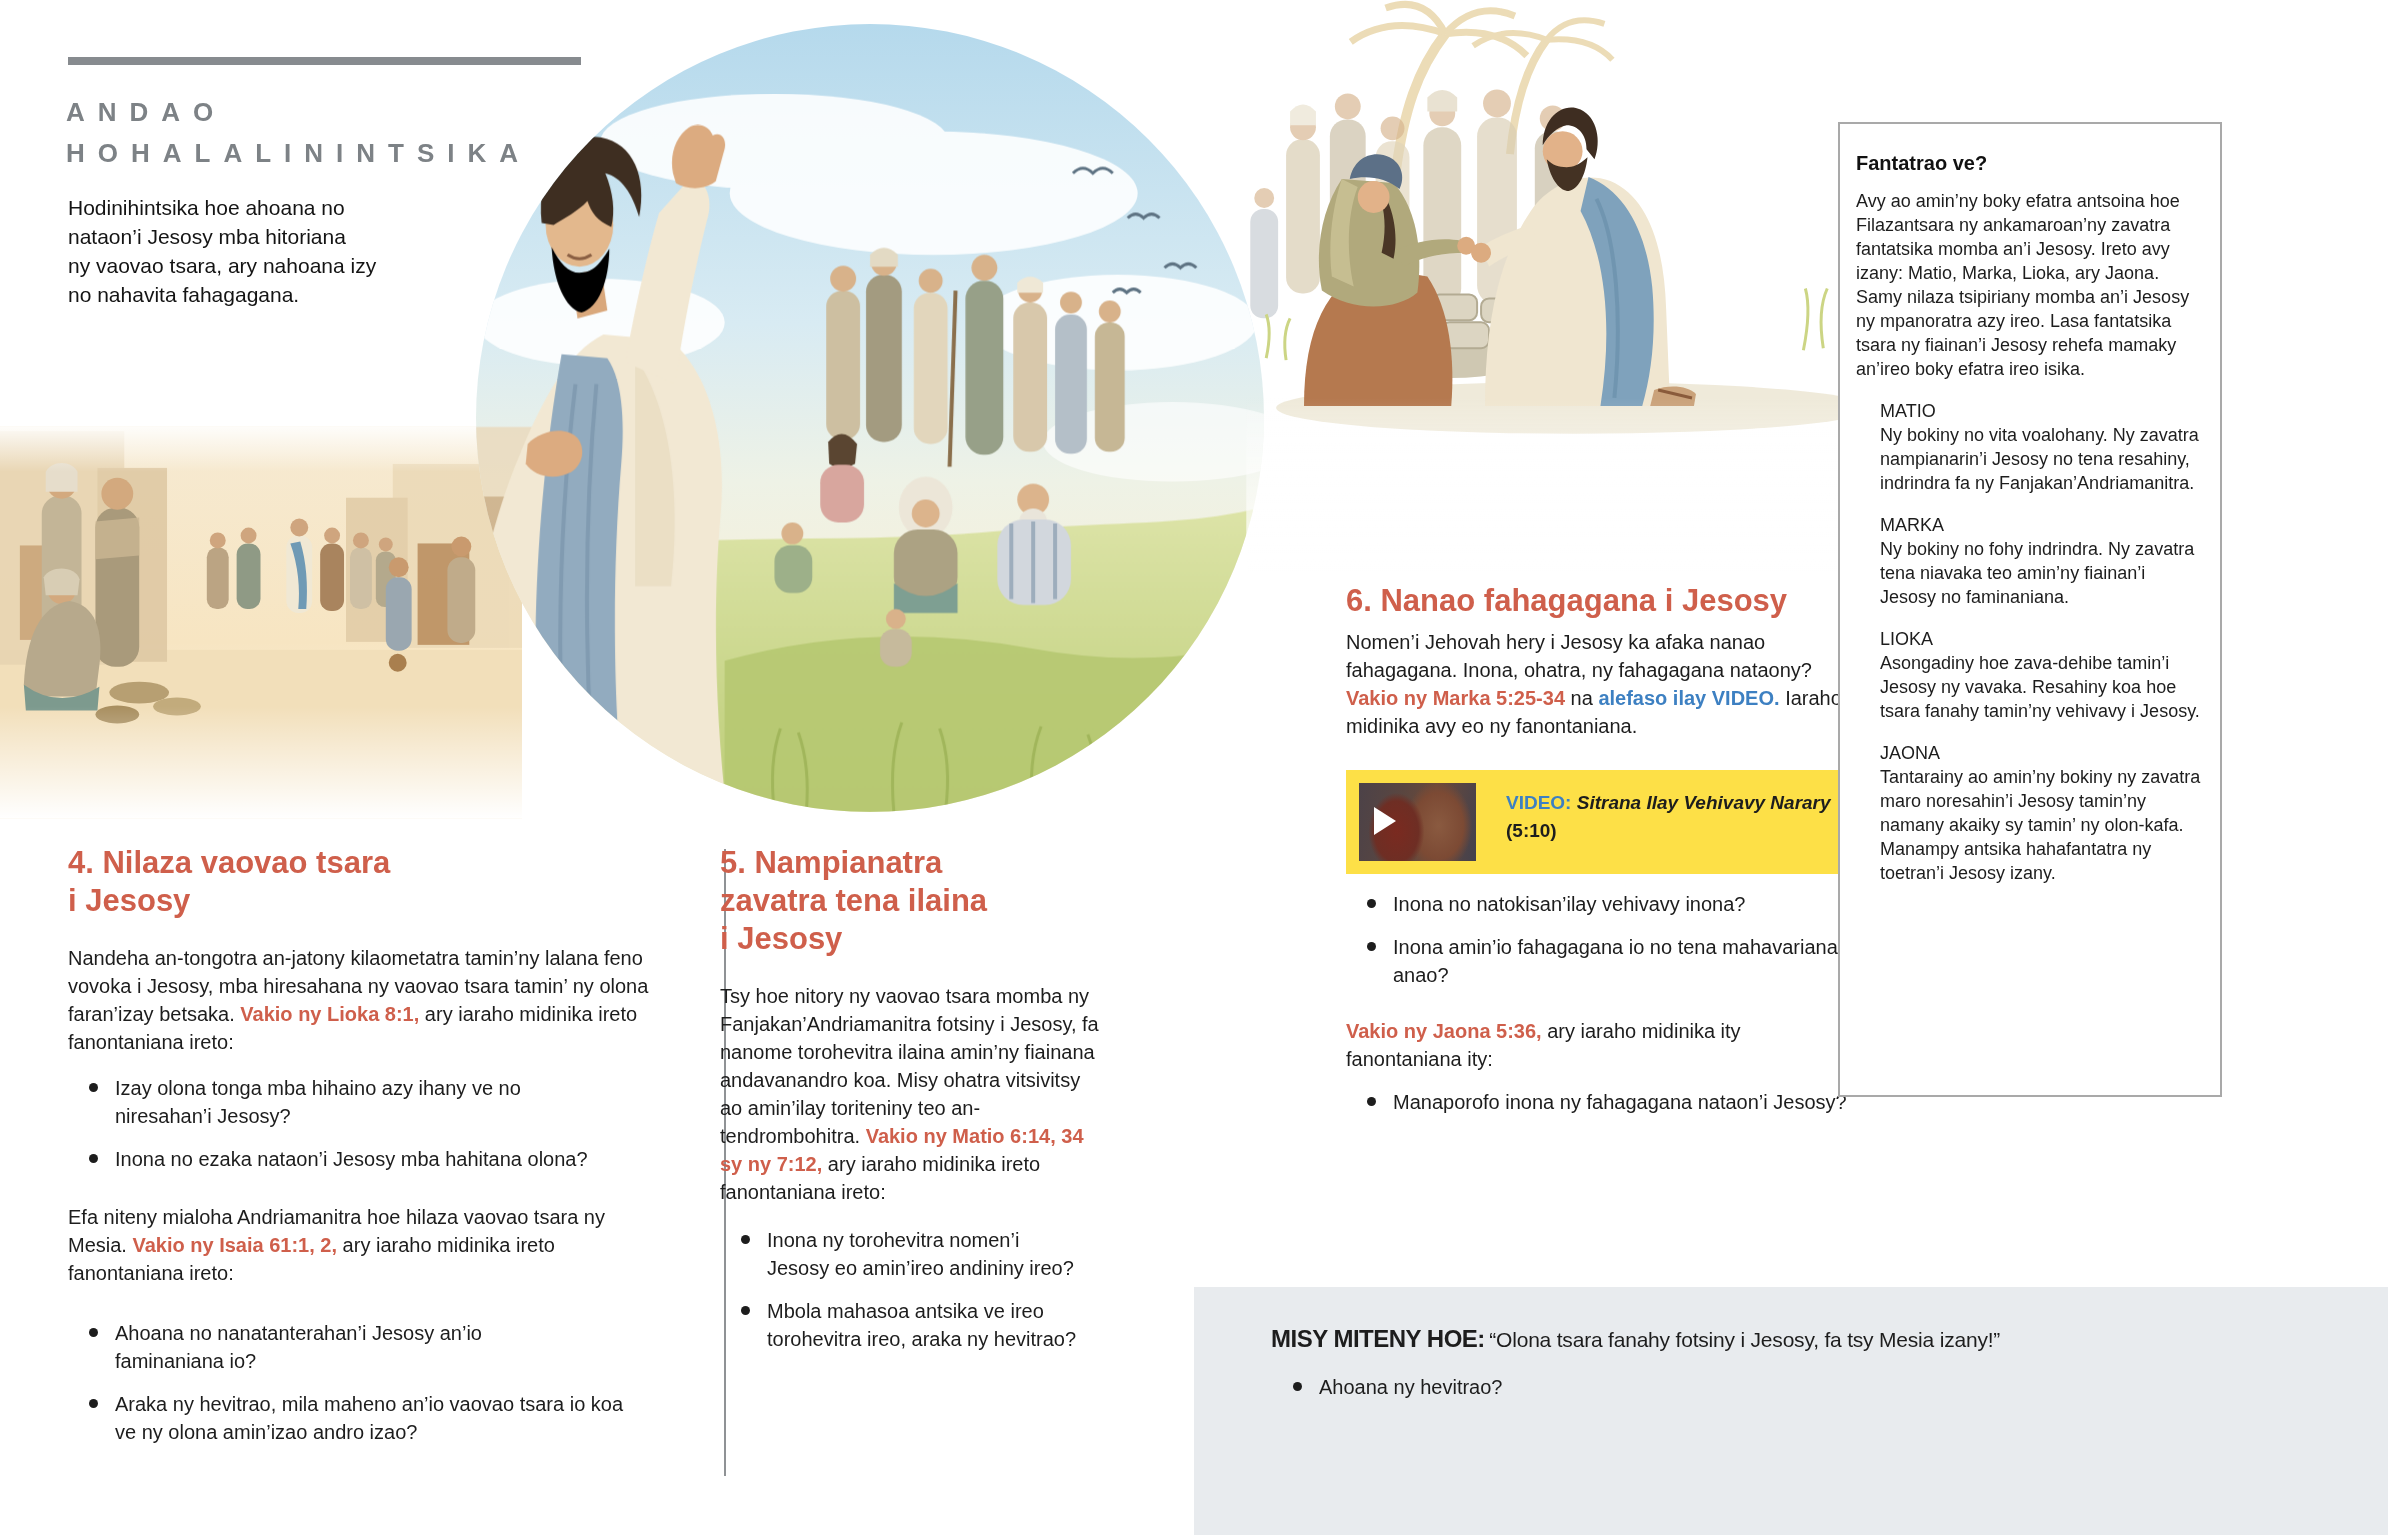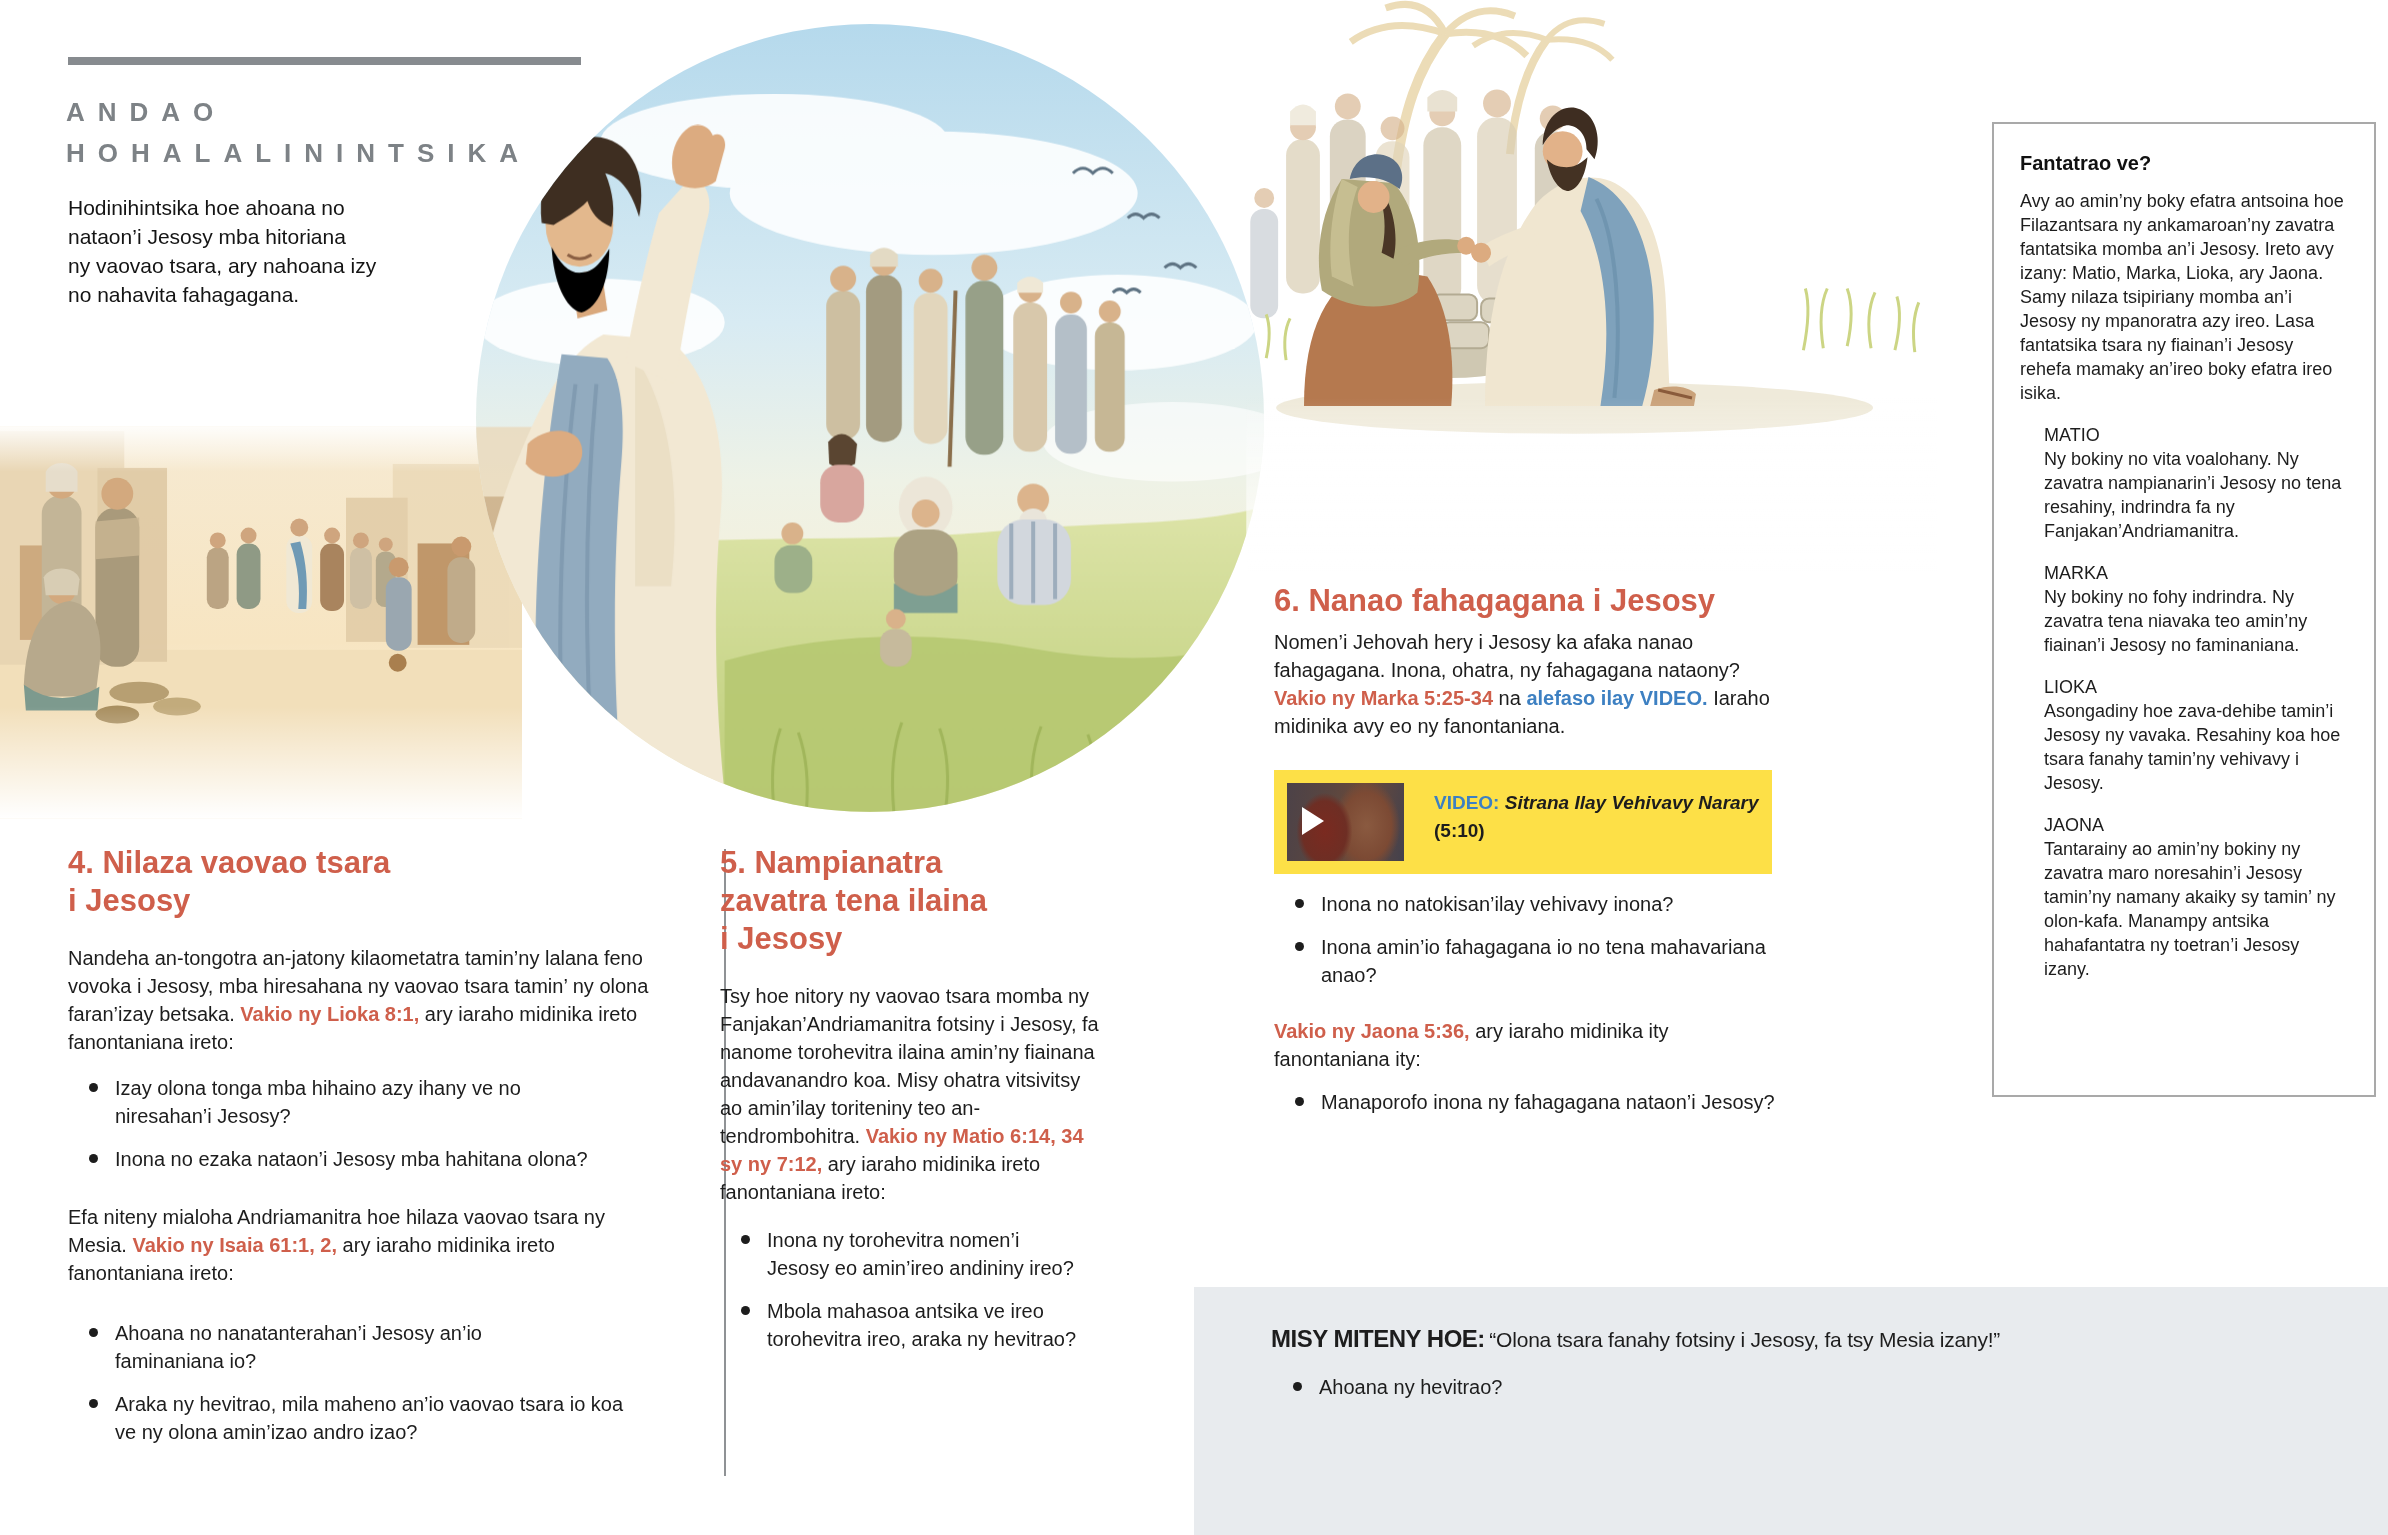--- a/index.html
+++ b/index.html
@@ -16,41 +16,41 @@
   h2.sec { font-size:31px; font-weight:bold; color:#cf5f4b; line-height:38px; white-space:pre-line; }
   .body-p { font-size:20px; line-height:28px; color:#1d1d1d; }
   .ref { color:#cf5f4b; font-weight:bold; }
   .link { color:#3d80c2; font-weight:bold; }
   ul.bl { list-style:none; }
   li.bul { position:relative; padding-left:47px; margin-top:15px; font-size:20px; line-height:28px; }
   li.bul::before { content:""; position:absolute; left:21px; top:9px; width:9px; height:9px; border-radius:50%; background:#1d1d1d; }
 
   .s4 { left:68px; top:844px; width:601px; }
   .s5 { left:720px; top:844px; width:392px; }
-  .s6 { left:1274px; top:582px; width:545px; }
+  .s6 { left:1346px; top:582px; width:545px; }
   .s4 .body-p, .s5 .body-p { margin-top:24px; }
   .s6 .body-p { margin-top:8px; width:498px; }
   .divider { left:724px; top:849px; width:2px; height:627px; background:#8f9295; }
 
   
   .videobox { display:flex; align-items:flex-start; width:498px; background:#fde047; padding:13px; margin-top:30px; }
   .thumb { position:relative; width:117px; height:78px; flex:none; cursor:pointer;
            background:
              radial-gradient(40px 55px at 32% 62%, #7a2a20 0%, #6e2e24 55%, rgba(110,46,36,0) 70%),
              radial-gradient(45px 60px at 68% 55%, #8a5a40 0%, #7c4a34 55%, rgba(124,74,52,0) 75%),
              linear-gradient(100deg, #4c4248 0%, #5a4640 35%, #6b4a3a 60%, #43414d 100%); }
   .thumb .play { position:absolute; left:15px; top:24px; width:0; height:0;
                  border-left:22px solid #ffffff; border-top:14px solid transparent; border-bottom:14px solid transparent; }
   .vtext { margin-left:30px; padding-top:6px; font-size:19px; line-height:28px; }
   .vlabel { color:#3d80c2; font-weight:bold; }
   .vtitle { font-weight:bold; font-style:italic; }
   .vdur { font-weight:bold; }
 
   
-  .sidebar { left:1992px; top:122px; width:384px; height:975px; background:#ffffff; border:2px solid #a9a9a9; padding:28px 26px; }
+  .sidebar { left:1838px; top:122px; width:384px; height:975px; background:#ffffff; border:2px solid #a9a9a9; padding:28px 16px; }
   .sidebar h3 { font-size:20px; font-weight:bold; color:#111; }
   .sidebar .sb-intro { margin-top:14px; font-size:18px; line-height:24px; }
   .sb-entry { margin-top:18px; padding-left:24px; font-size:18px; line-height:24px; }
   .sb-entry .gname { font-weight:normal; }
 
   
   .quotebox { left:1194px; top:1287px; width:1194px; height:249px; background:#e8ebee; padding:38px 40px 0 77px; }
   .qtitle { font-size:24px; font-weight:bold; letter-spacing:-0.5px; }
   .qtext { font-size:21px; letter-spacing:-0.2px;margin-top:48px; }
   .quotebox li.bul { margin-top:20px; padding-left:48px; }

